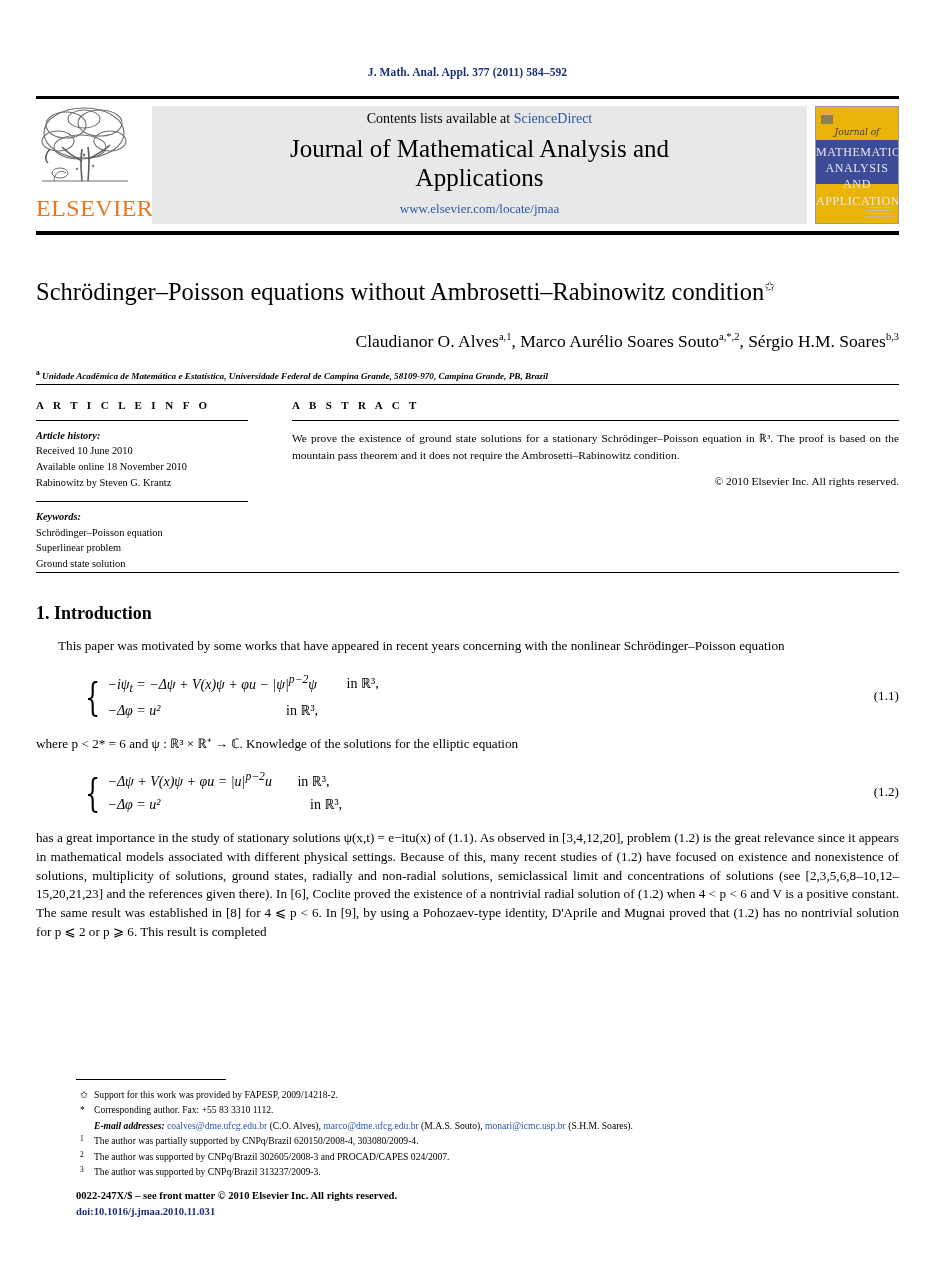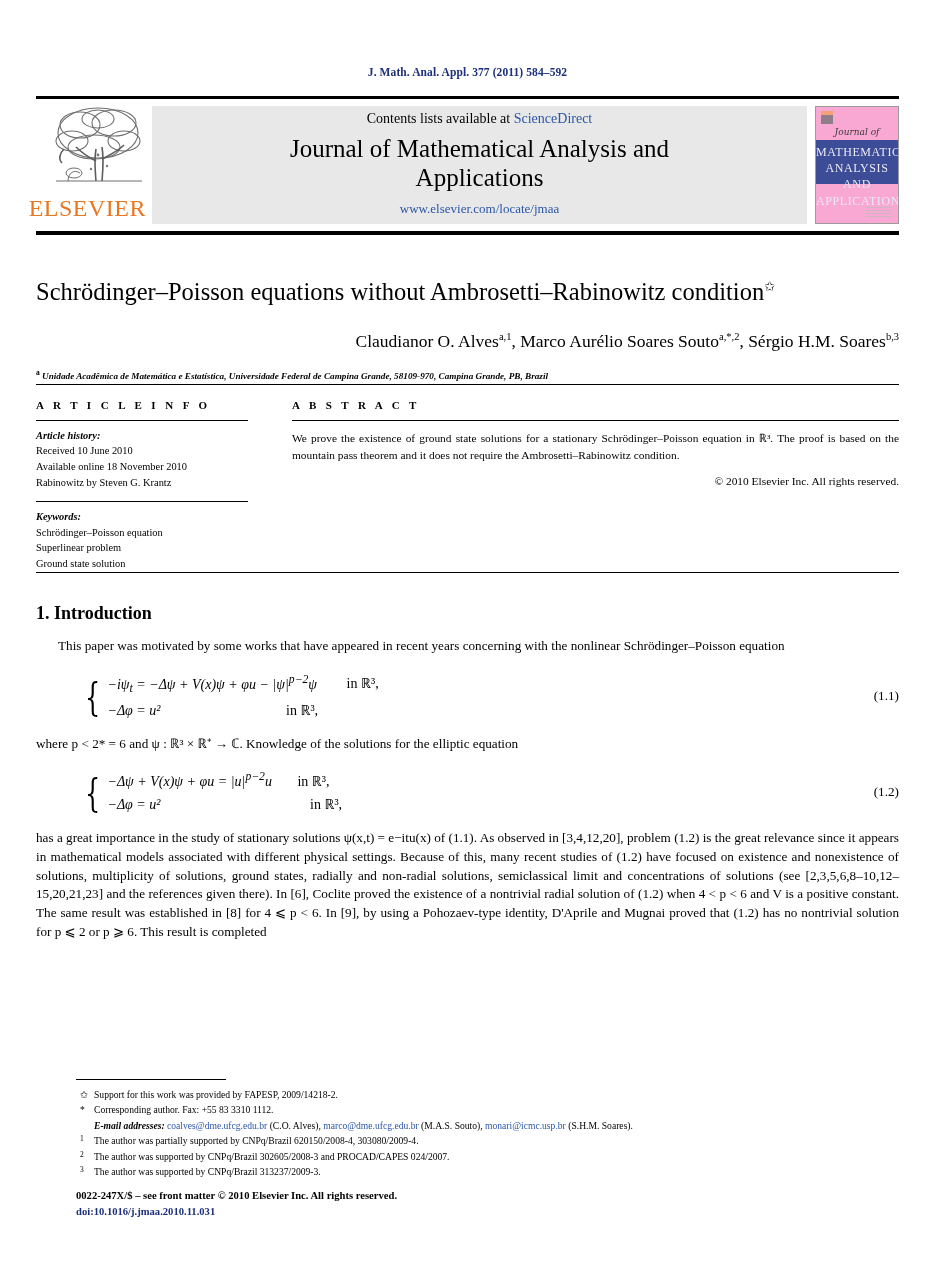--- a/index.html
+++ b/index.html
@@ -41,21 +41,21 @@
     border-bottom: 4px solid #000;
     display: flex;
     align-items: stretch;
     height: 132px;
   }
   .elsevier-logo {
     width: 110px;
     flex: 0 0 110px;
     display: flex;
     flex-direction: column;
-    align-items: flex-end;
+    align-items: flex-start;
     justify-content: flex-start;
     padding-top: 4px;
     box-sizing: border-box;
   }
   .tree-box {
     width: 96px;
     height: 92px;
     position: relative;
   }
   .elsevier-word {
@@ -95,21 +95,21 @@
   .banner-url {
     margin-top: 9px;
     font-size: 13px;
     color: #2b56a8;
   }
   .cover {
     flex: 0 0 84px;
     width: 84px;
     margin: 7px 0 7px 0;
     border: 1px solid #9b9b9b;
-    background: #f9a8d4;
+    background: #eab308;
     position: relative;
     box-sizing: border-box;
     overflow: hidden;
   }
   .cover-els {
     position: absolute;
     top: 4px; left: 5px;
     width: 12px; height: 13px;
     background:
       linear-gradient(#f2a05a, #f2a05a) 0 0/12px 4px no-repeat,

